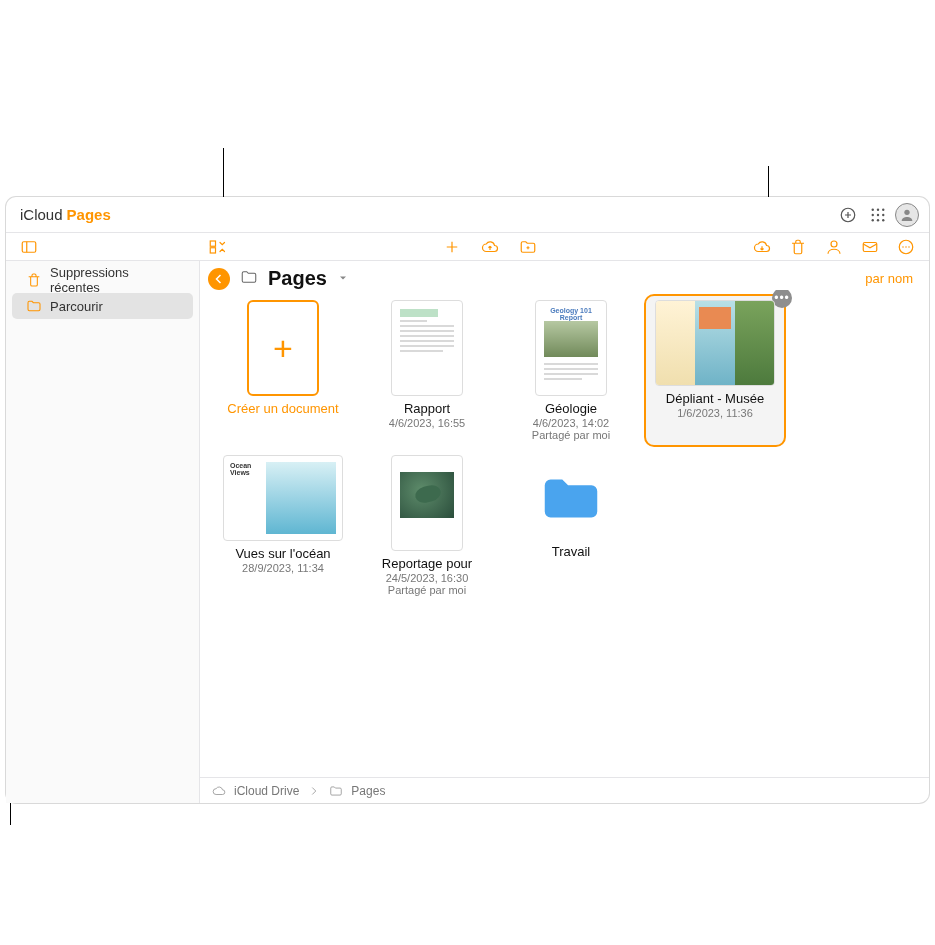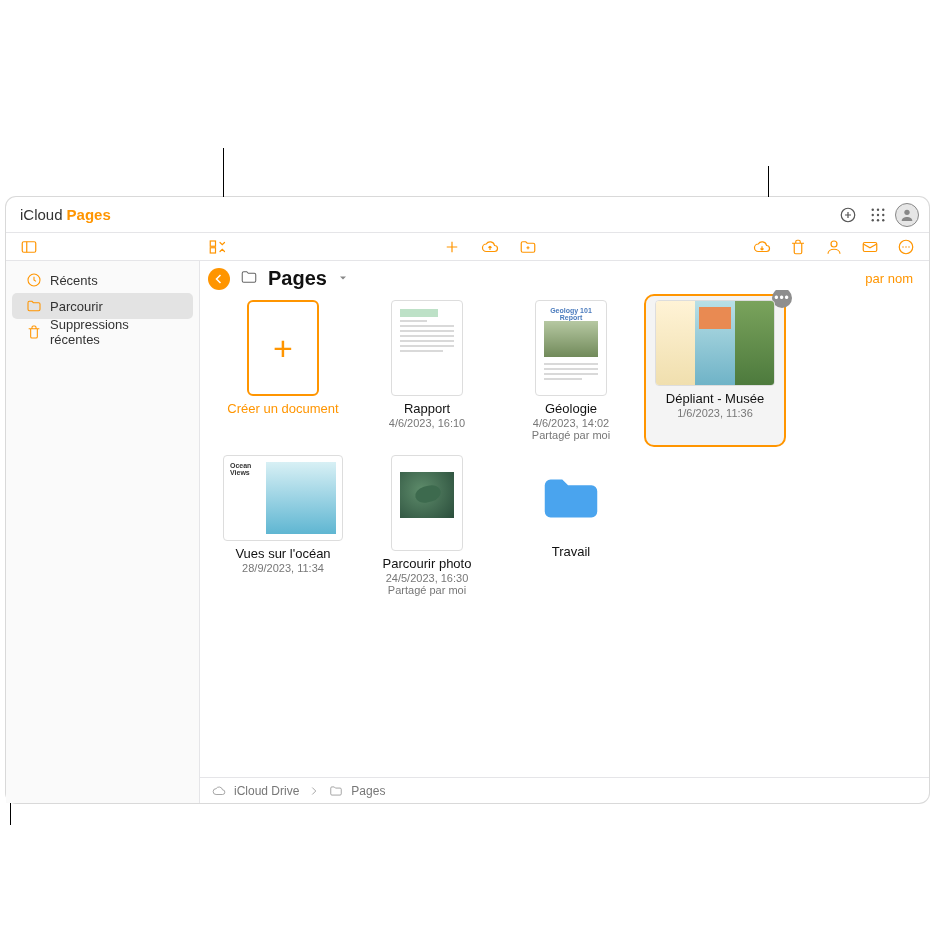--- a/index.html
+++ b/index.html
@@ -214,41 +214,32 @@
           </svg>
         </div>
     </div>
   </div>
 
   <div class="body">
     <div class="sidebar">
       <div class="side-item">
         <span class="side-ico">
             <svg viewBox="0 0 24 24">
-              <circle cx="12" cy="12" r="9"></circle>
-              <path d="M12 7v5l3 2"></path>
+              <path d="M4 7h16M9 7V5a2 2 0 0 1 2-2h2a2 2 0 0 1 2 2v2m-8 0v12a2 2 0 0 0 2 2h6a2 2 0 0 0 2-2V7"></path>
             </svg>
           </span>
-        <span>Récents</span>
+        <span>Suppressions récentes</span>
       </div>
       <div class="side-item active">
         <span class="side-ico">
             <svg viewBox="0 0 24 24">
               <path d="M3 7a2 2 0 0 1 2-2h4l2 2h8a2 2 0 0 1 2 2v8a2 2 0 0 1-2 2H5a2 2 0 0 1-2-2V7z"></path>
             </svg>
           </span>
         <span>Parcourir</span>
-      </div>
-      <div class="side-item">
-        <span class="side-ico">
-            <svg viewBox="0 0 24 24">
-              <path d="M4 7h16M9 7V5a2 2 0 0 1 2-2h2a2 2 0 0 1 2 2v2m-8 0v12a2 2 0 0 0 2 2h6a2 2 0 0 0 2-2V7"></path>
-            </svg>
-          </span>
-        <span>Suppressions récentes</span>
       </div>
     </div>
 
     <div class="content">
       <div class="header-row">
         <div class="back-circle">
           <svg viewBox="0 0 24 24">
               <path d="M15 4l-8 8 8 8" fill="none" stroke="#fff" stroke-width="3"></path>
             </svg>
         </div>
@@ -277,21 +268,21 @@
                 <div class="bar" style="width:50%"></div>
                 <div class="bar"></div>
                 <div class="bar"></div>
                 <div class="bar"></div>
                 <div class="bar"></div>
                 <div class="bar"></div>
                 <div class="bar" style="width:80%"></div>
               </div>
             </div>
             <div class="title">Rapport</div>
-            <div class="meta">4/6/2023, 16:10</div>
+            <div class="meta">4/6/2023, 16:55</div>
           </div>
           <div class="cell">
             <div class="thumb page">
               <div class="geo-top">Geology 101 Report</div>
               <div class="geo-img"></div>
               <div class="pg-lines" style="top:62px">
                 <div class="bar"></div>
                 <div class="bar"></div>
                 <div class="bar"></div>
                 <div class="bar" style="width:70%"></div>
@@ -324,21 +315,21 @@
             </div>
             <div class="title">Vues sur l'océan</div>
             <div class="meta">28/9/2023, 11:34</div>
           </div>
           <div class="cell">
             <div class="thumb page">
               <div class="turtle">
                 <div class="photo"></div>
               </div>
             </div>
-            <div class="title">Parcourir photo</div>
+            <div class="title">Reportage pour</div>
             <div class="meta">24/5/2023, 16:30</div>
             <div class="meta2">Partagé par moi</div>
           </div>
           <div class="cell">
             <div class="thumb folder-th">
               <svg viewBox="0 0 24 24">
                 <path d="M3 8a2 2 0 0 1 2-2h4l2 2h8a2 2 0 0 1 2 2v7a2 2 0 0 1-2 2H5a2 2 0 0 1-2-2V8z"></path>
               </svg>
             </div>
             <div class="title">Travail</div>

